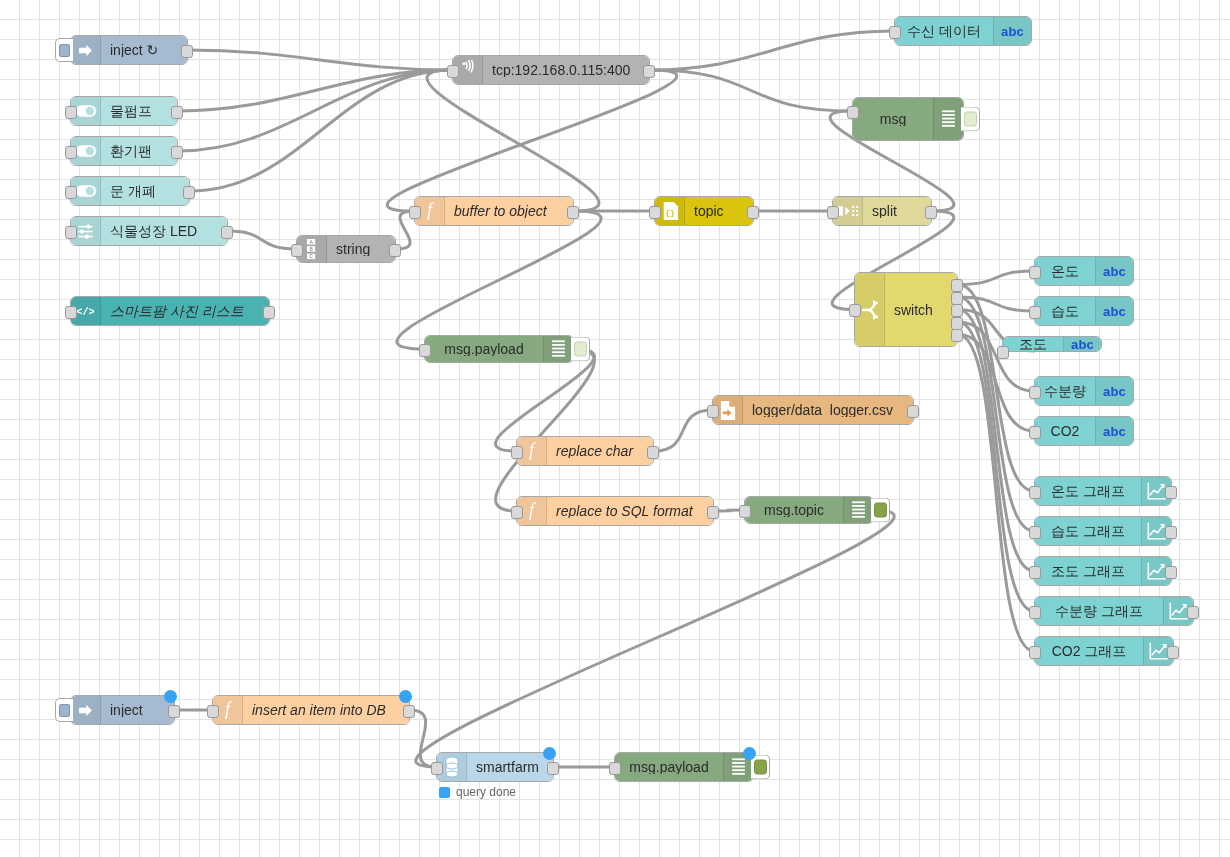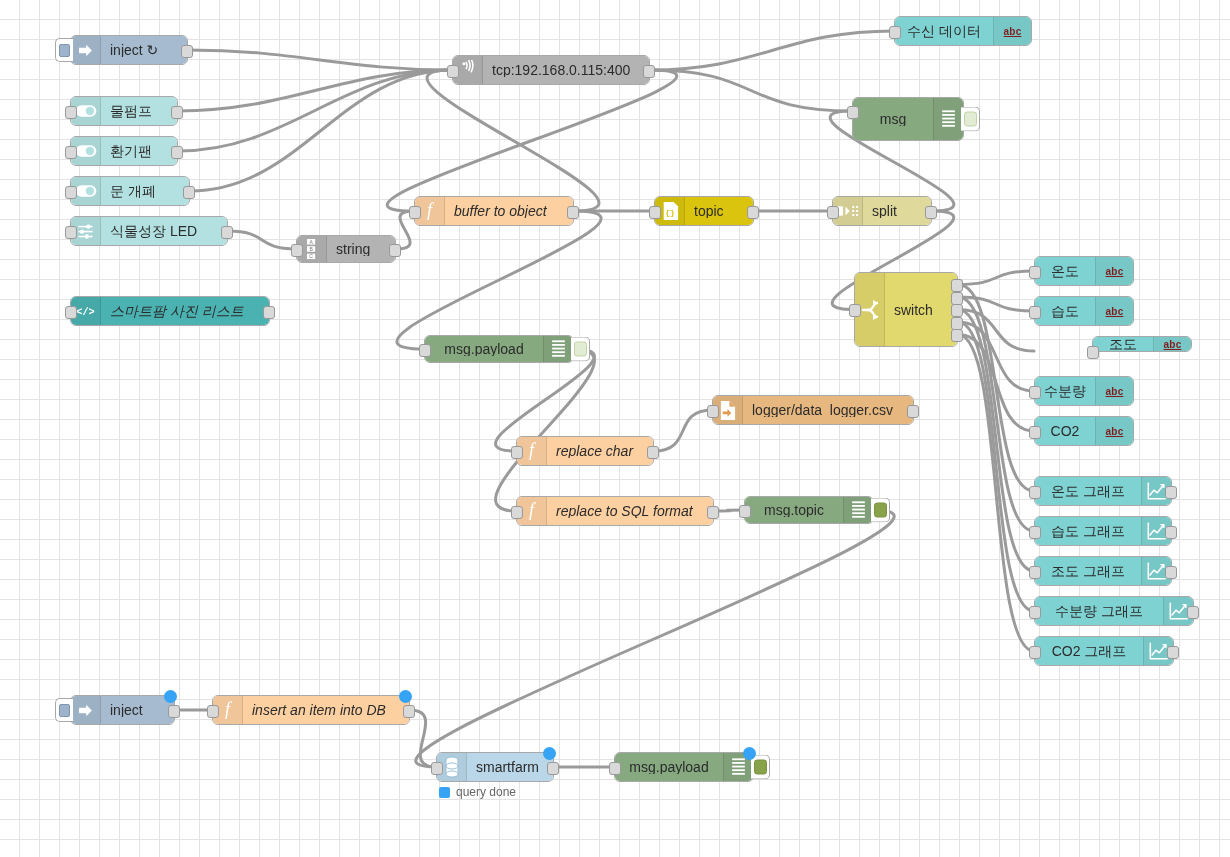--- a/index.html
+++ b/index.html
@@ -147,24 +147,23 @@
     white-space: nowrap;
     z-index: 6;
   }
   .status .sdot {
     width: 11px; height: 11px;
     border-radius: 2px;
     background: #36a3f5;
     margin-right: 6px;
   }
   .abcbadge {
-    font-size: 10px;
+    font-size: 13px;
     font-weight: bold;
-    color: #7f1d1d;
-    text-decoration: underline;
+    color: #1d4ed8;
     letter-spacing: 0.2px;
   }
 </style>
 </head>
 <body>
 
 <div id="canvas">
   <svg id="wires">
       <path d="M 188 50 C 298 50, 342 70, 452 70"></path>
       <path d="M 178 111 C 288 111, 342 70, 452 70"></path>
@@ -493,21 +492,21 @@
       </div>
       <div class="node" style="left: 1034px; top: 296px; width: 100px; height: 30px;">
         <div class="nbody" style="background: rgb(127, 210, 210);">
           <div class="label center">습도</div>
           <div class="iconbox right" style="width: 38px;">
             <span class="abcbadge">abc</span>
           </div>
         </div>
         <div class="port in" style="top: 8.5px;"></div>
       </div>
-      <div class="node" style="left: 1092px; top: 336px; width: 100px; height: 16px;">
+      <div class="node" style="left: 1002px; top: 336px; width: 100px; height: 16px;">
         <div class="nbody" style="background: rgb(127, 210, 210);">
           <div class="label center">조도</div>
           <div class="iconbox right" style="width: 38px;">
             <span class="abcbadge">abc</span>
           </div>
         </div>
         <div class="port in" style="top: 8.5px;"></div>
       </div>
       <div class="node" style="left: 1034px; top: 376px; width: 100px; height: 30px;">
         <div class="nbody" style="background: rgb(127, 210, 210);">

